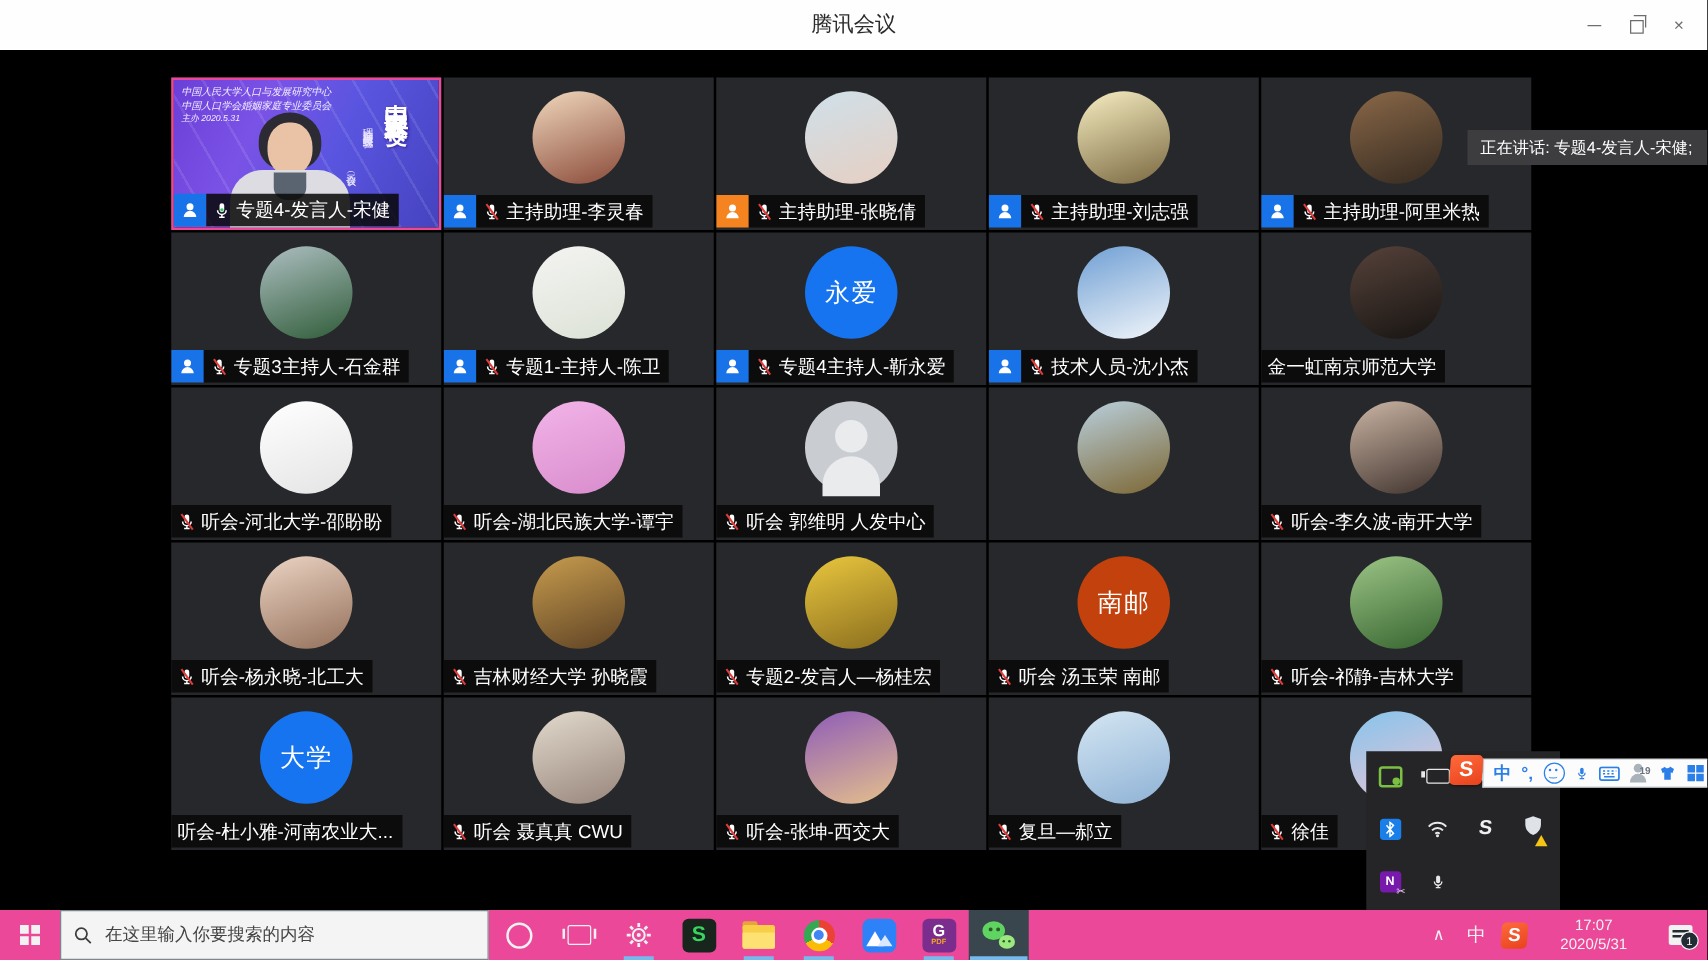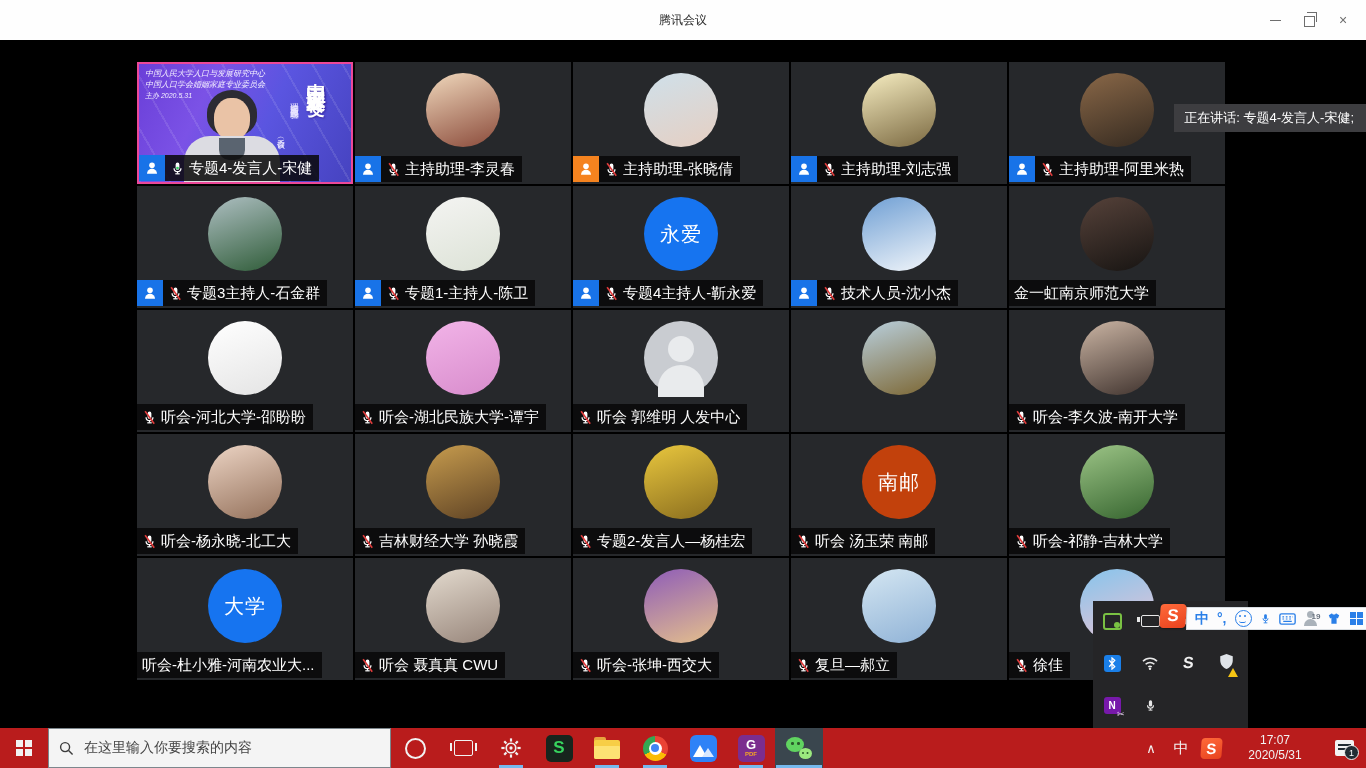--- a/index.html
+++ b/index.html
@@ -2,21 +2,21 @@
 <html><head>
 <meta charset="utf-8">
 <style>
   html,body{margin:0;padding:0;}
   body{width:1366px;height:768px;overflow:hidden;background:#000;
        font-family:"Liberation Sans","DejaVu Sans",sans-serif;
        -webkit-font-smoothing:antialiased;position:relative;}
   
   .titlebar{position:absolute;top:0;left:0;width:1366px;height:40px;background:#fefefe;z-index:10;}
   .titlebar .title{position:absolute;left:0;right:0;top:0;height:40px;line-height:40px;
-       text-align:center;font-size:12px;color:#2b2b2b;}
+       text-align:center;font-size:17px;color:#2b2b2b;}
   .win-controls{position:absolute;right:6px;top:0;height:40px;display:flex;align-items:center;z-index:11;}
   .win-btn{width:34px;height:40px;display:flex;align-items:center;justify-content:center;color:#6e6e6e;font-size:14px;}
   .min-glyph{width:11px;height:0;border-top:1.6px solid #6e6e6e;}
   .restore-glyph{position:relative;width:9px;height:9px;border:1.4px solid #6e6e6e;background:#fff;margin-top:3px;}
   .restore-glyph::before{content:'';position:absolute;left:2px;top:-5px;width:9px;height:9px;border:1.4px solid #6e6e6e;border-bottom:none;border-left:none;}
   
   .main{position:absolute;top:40px;left:0;width:1366px;height:688px;background:#000;}
   .grid{position:absolute;left:137px;top:22px;width:1088px;height:618px;display:grid;
         grid-template-columns:repeat(5,1fr);grid-template-rows:repeat(5,1fr);gap:2px;}
   .tile{position:relative;background:#26282b;overflow:hidden;box-sizing:border-box;}
@@ -89,21 +89,21 @@
   .ss-smiley{width:15px;height:15px;border:1.6px solid #2a7fe8;border-radius:50%;position:relative;}
   .ss-smiley::before{content:'';position:absolute;left:3px;top:4px;width:2px;height:2px;background:#2a7fe8;border-radius:50%;box-shadow:5px 0 0 #2a7fe8;}
   .ss-smiley::after{content:'';position:absolute;left:3px;bottom:3px;width:7px;height:3px;border-bottom:1.6px solid #2a7fe8;border-radius:50%;}
   .ss-person{position:relative;width:14px;height:15px;}
   .ss-person .p-head{position:absolute;left:3px;top:0;width:7px;height:7px;border-radius:50%;background:#aab2ba;}
   .ss-person .p-body{position:absolute;left:0;bottom:0;width:13px;height:7px;border-radius:7px 7px 0 0;background:#aab2ba;}
   .ss-person .p-num{position:absolute;right:-3px;bottom:-2px;font-size:8px;color:#6b7480;font-weight:bold;}
   .ss-grid{display:grid;grid-template-columns:6px 6px;grid-template-rows:6px 6px;gap:1.5px;}
   .ss-grid div{background:#2a7fe8;}
   
-  .taskbar{position:absolute;left:0;top:728px;width:1366px;height:40px;background:#b91c1c;display:flex;align-items:center;z-index:70;}
+  .taskbar{position:absolute;left:0;top:728px;width:1366px;height:40px;background:#ec4899;display:flex;align-items:center;z-index:70;}
   .tb-start{width:48px;height:40px;display:flex;align-items:center;justify-content:center;flex:none;}
   .winlogo{display:grid;grid-template-columns:7px 7px;grid-template-rows:7px 7px;gap:1.5px;}
   .winlogo div{background:#f2f2f2;}
   .tb-search{width:343px;height:40px;background:#f4f4f4;border:1px solid #7c868c;box-sizing:border-box;
         display:flex;align-items:center;flex:none;padding:0 10px;gap:10px;}
   .tb-search .sicon{flex:none;}
   .tb-search .stext{font-size:14px;color:#444;}
   .tb-app{width:48px;height:40px;display:flex;align-items:center;justify-content:center;position:relative;flex:none;}
   .tb-app.running::after{content:'';position:absolute;left:12px;right:12px;bottom:0;height:3px;background:#76b9ed;}
   .tb-app.focused{background:#3a464e;}

